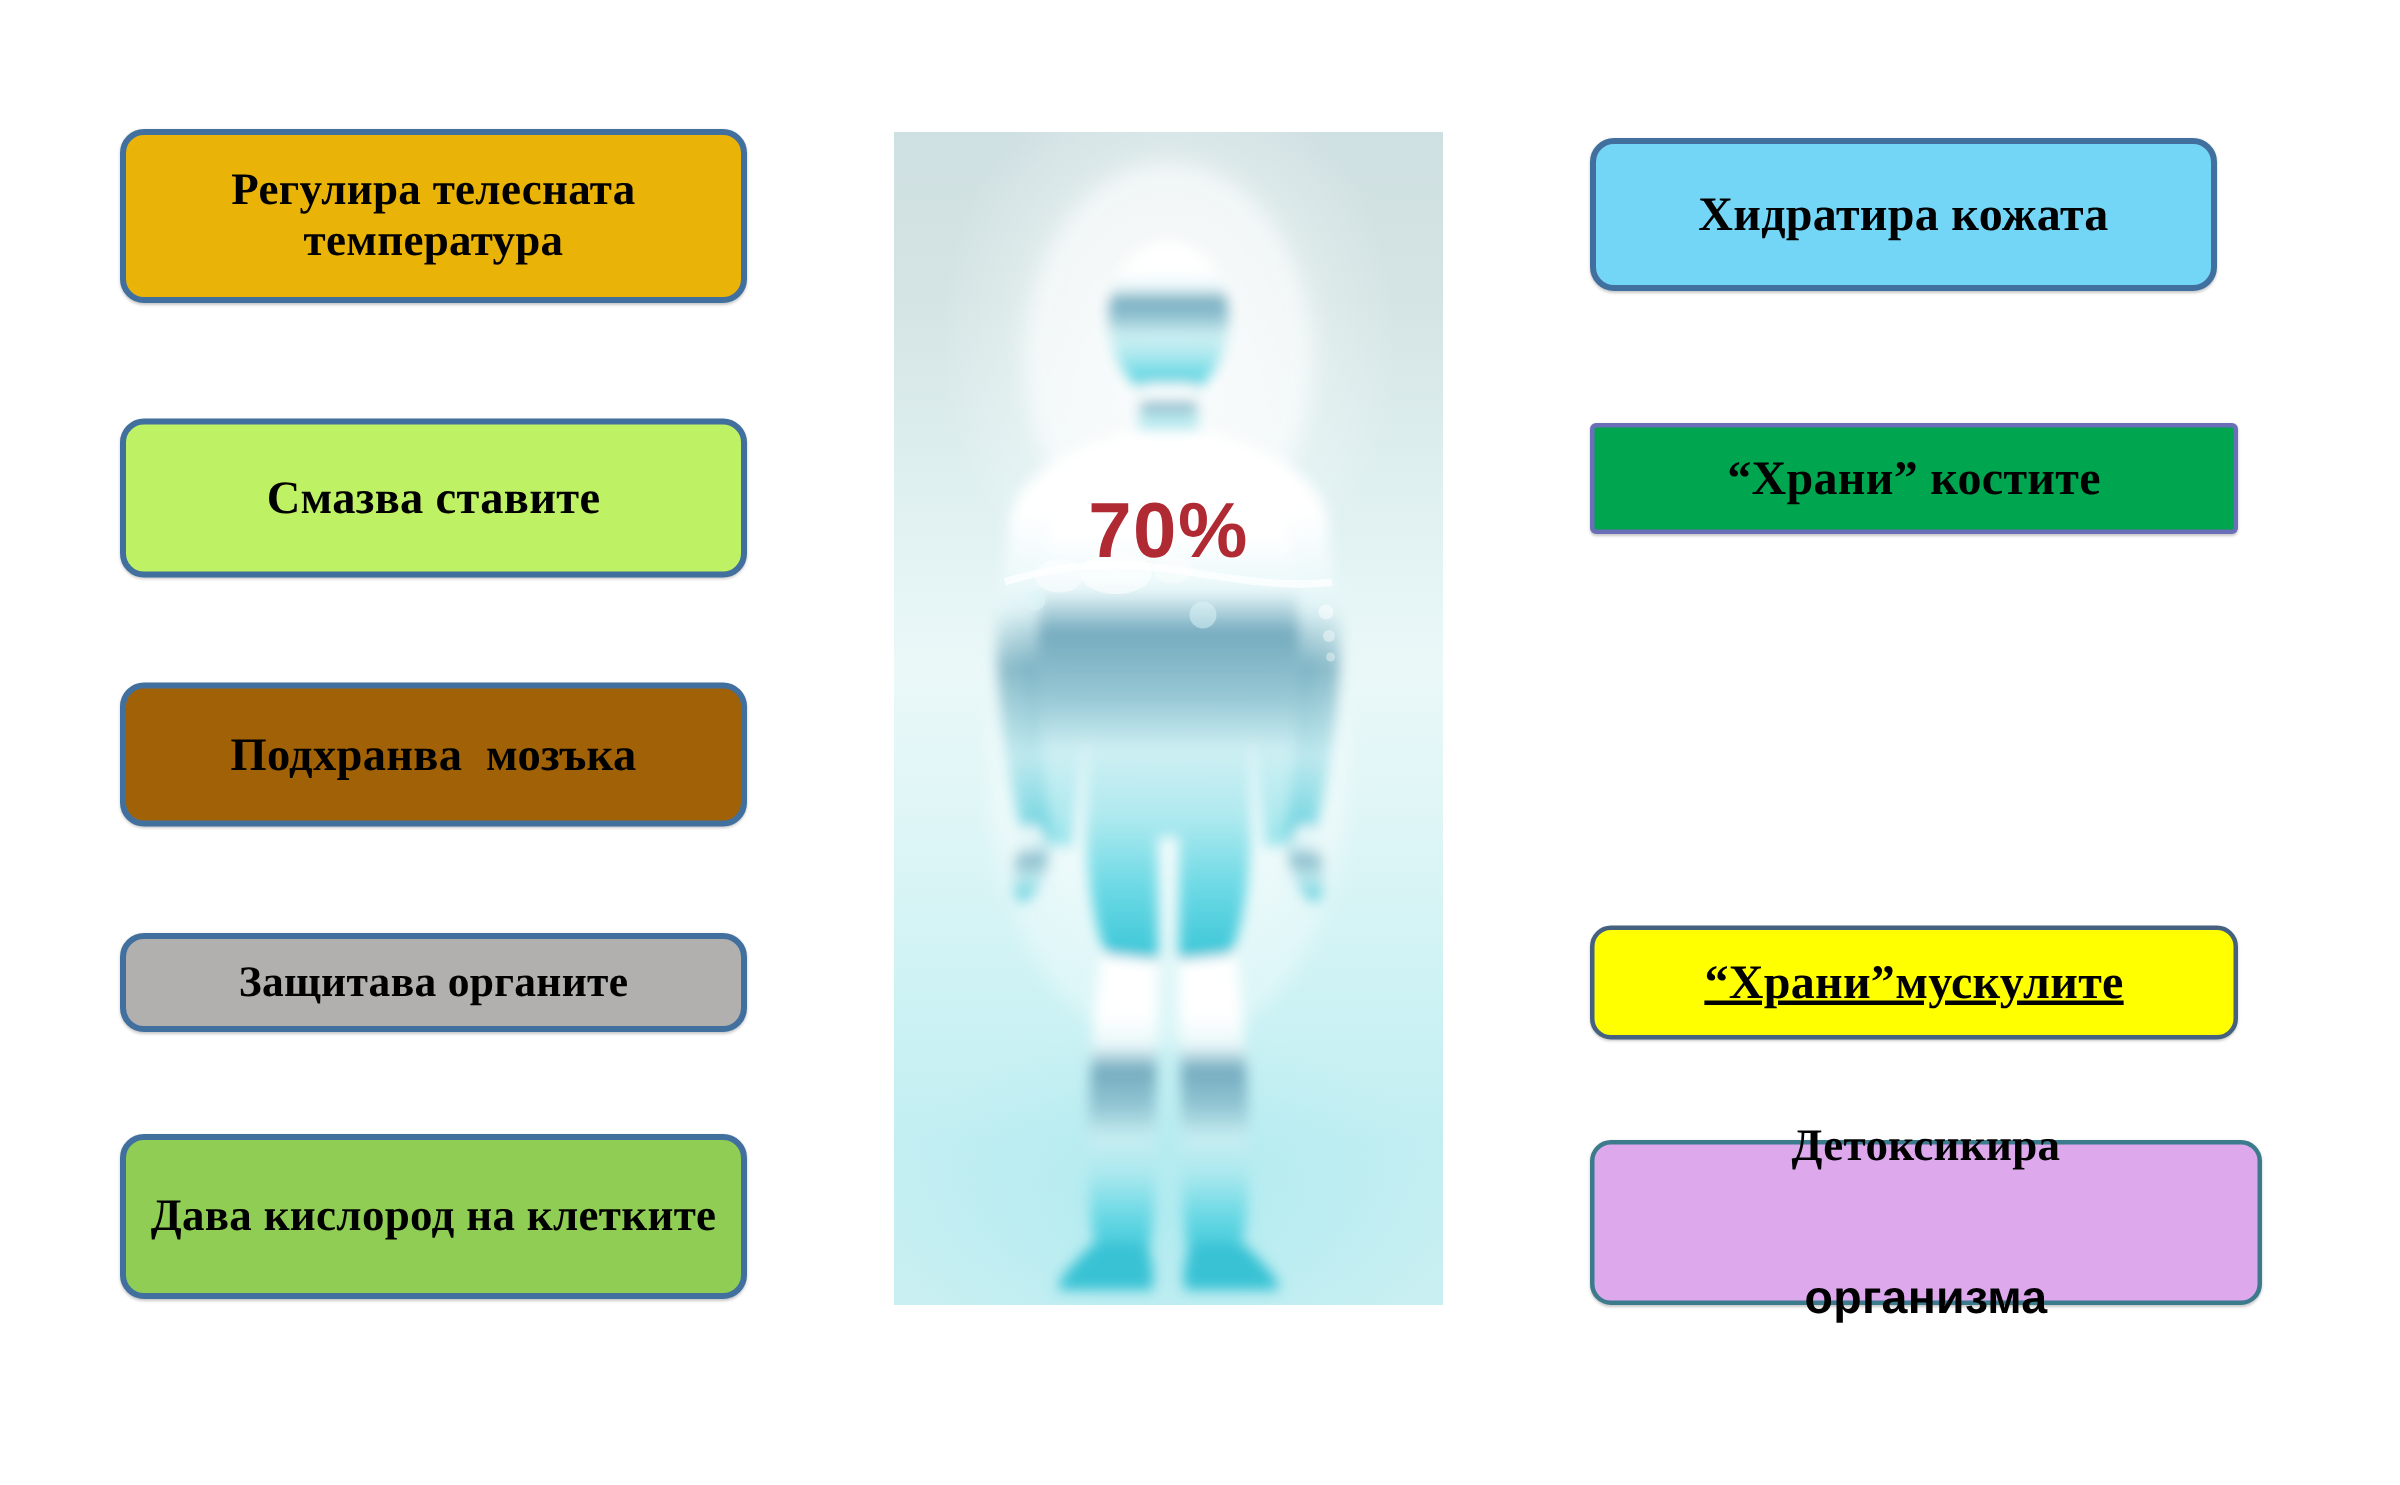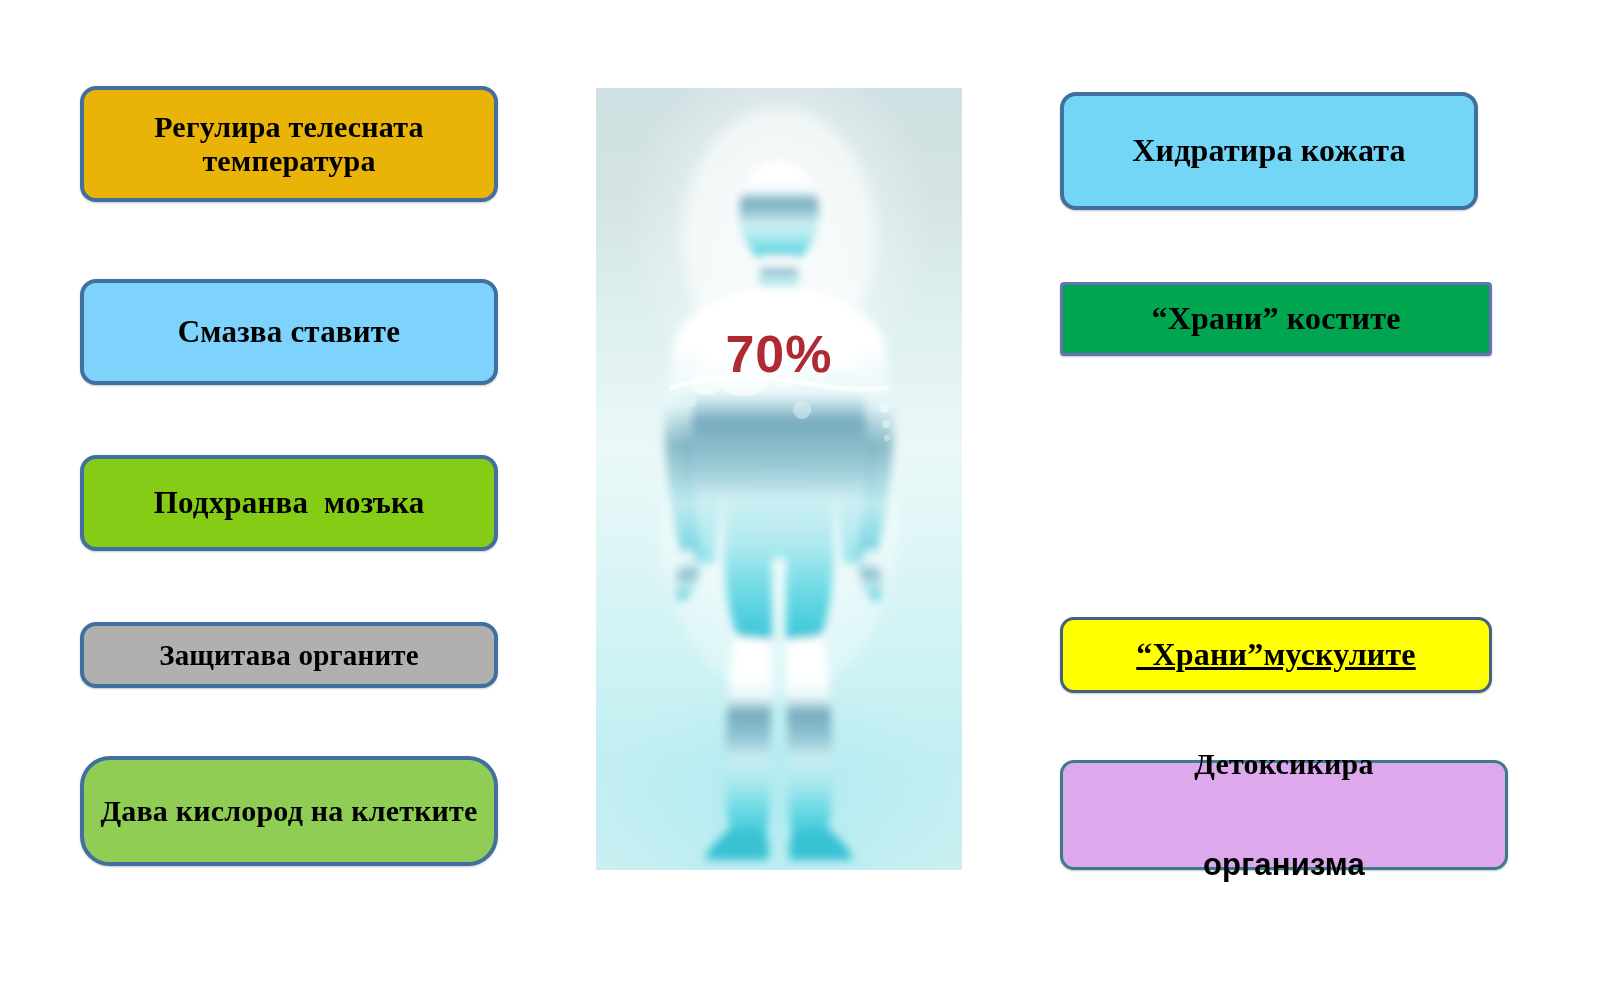--- a/index.html
+++ b/index.html
@@ -40,21 +40,21 @@
   .callout .lbl { display: block; width: 100%; white-space: pre-wrap; }
 
   
   #box-temp      { left: 80px;  top: 86px;  width: 418px; height: 116px; font-size: 30px; }
   #box-joints    { left: 80px;  top: 279px; width: 418px; height: 106px; font-size: 31px; }
   #box-brain     { left: 80px;  top: 455px; width: 418px; height: 96px;  font-size: 31px; }
   #box-organs    { left: 80px;  top: 622px; width: 418px; height: 66px;  font-size: 29px; border-radius: 16px; }
   #box-oxygen    { left: 80px;  top: 756px; width: 418px; height: 110px; font-size: 30px; }
 
   
-  #box-skin      { left: 1060px; top: 92px;  width: 418px; height: 118px;  font-size: 32px; }
+  #box-skin      { left: 1060px; top: 92px;  width: 418px; height: 102px;  font-size: 32px; }
   #box-bones     { left: 1060px; top: 282px; width: 432px; height: 74px;  font-size: 32px;
                    border: 3px solid #6b6fb8; border-radius: 4px; }
   #box-energy    { left: 1060px; top: 428px; width: 432px; height: 104px; font-size: 30px;
                    border: 3px solid #45617f; border-radius: 14px; }
   #box-muscles   { left: 1060px; top: 617px; width: 432px; height: 76px;  font-size: 32px;
                    border: 3px solid #45617f; border-radius: 14px; text-decoration: underline; }
   #box-detox     { left: 1060px; top: 760px; width: 448px; height: 110px; font-size: 30px;
                    border: 3px solid #3b7b8c; border-radius: 14px; }
 
   #box-detox .lbl .ln1 { display:block; font-family: "Liberation Serif", serif; font-weight: bold; }
@@ -102,33 +102,33 @@
 </style>
 </head>
 <body>
 
 <div id="stage" style="background: rgb(255, 255, 255);">
 
   <div class="callout" id="box-temp" style="background: #eab308; border-color: rgb(65, 112, 159); justify-content: center;">
     <span class="lbl">Регулира телесната температура</span>
   </div>
 
-  <div class="callout" id="box-joints" style="background: #7dd3fc; border-color: rgb(65, 112, 159); text-align: center;">
+  <div class="callout" id="box-joints" style="background: #bef264; border-color: rgb(65, 112, 159); text-align: center;">
     <span class="lbl">Смазва ставите</span>
   </div>
 
-  <div class="callout" id="box-brain" style="background: #84cc16; border-color: rgb(65, 112, 159);">
+  <div class="callout" id="box-brain" style="background: #a16207; border-color: rgb(65, 112, 159);">
     <span class="lbl">Подхранва  мозъка</span>
   </div>
 
   <div class="callout" id="box-organs" style="background: rgb(178, 176, 175); border-color: rgb(65, 112, 159);">
     <span class="lbl">Защитава органите</span>
   </div>
 
-  <div class="callout" id="box-oxygen" style="background: rgb(144, 205, 84); border-color: rgb(65, 112, 159); border-radius: 30px;">
+  <div class="callout" id="box-oxygen" style="background: rgb(144, 205, 84); border-color: rgb(65, 112, 159);">
     <span class="lbl">Дава кислород на клетките</span>
   </div>
 
   <div id="figure-panel">
     <div class="vglow"></div>
 
     <svg id="figure-svg" viewBox="0 0 366 782" preserveAspectRatio="none">
       <defs>
         <linearGradient id="bodyGrad" x1="0" y1="0" x2="0" y2="1">
           <stop offset="0.00" stop-color="#ffffff" stop-opacity="1"></stop>

